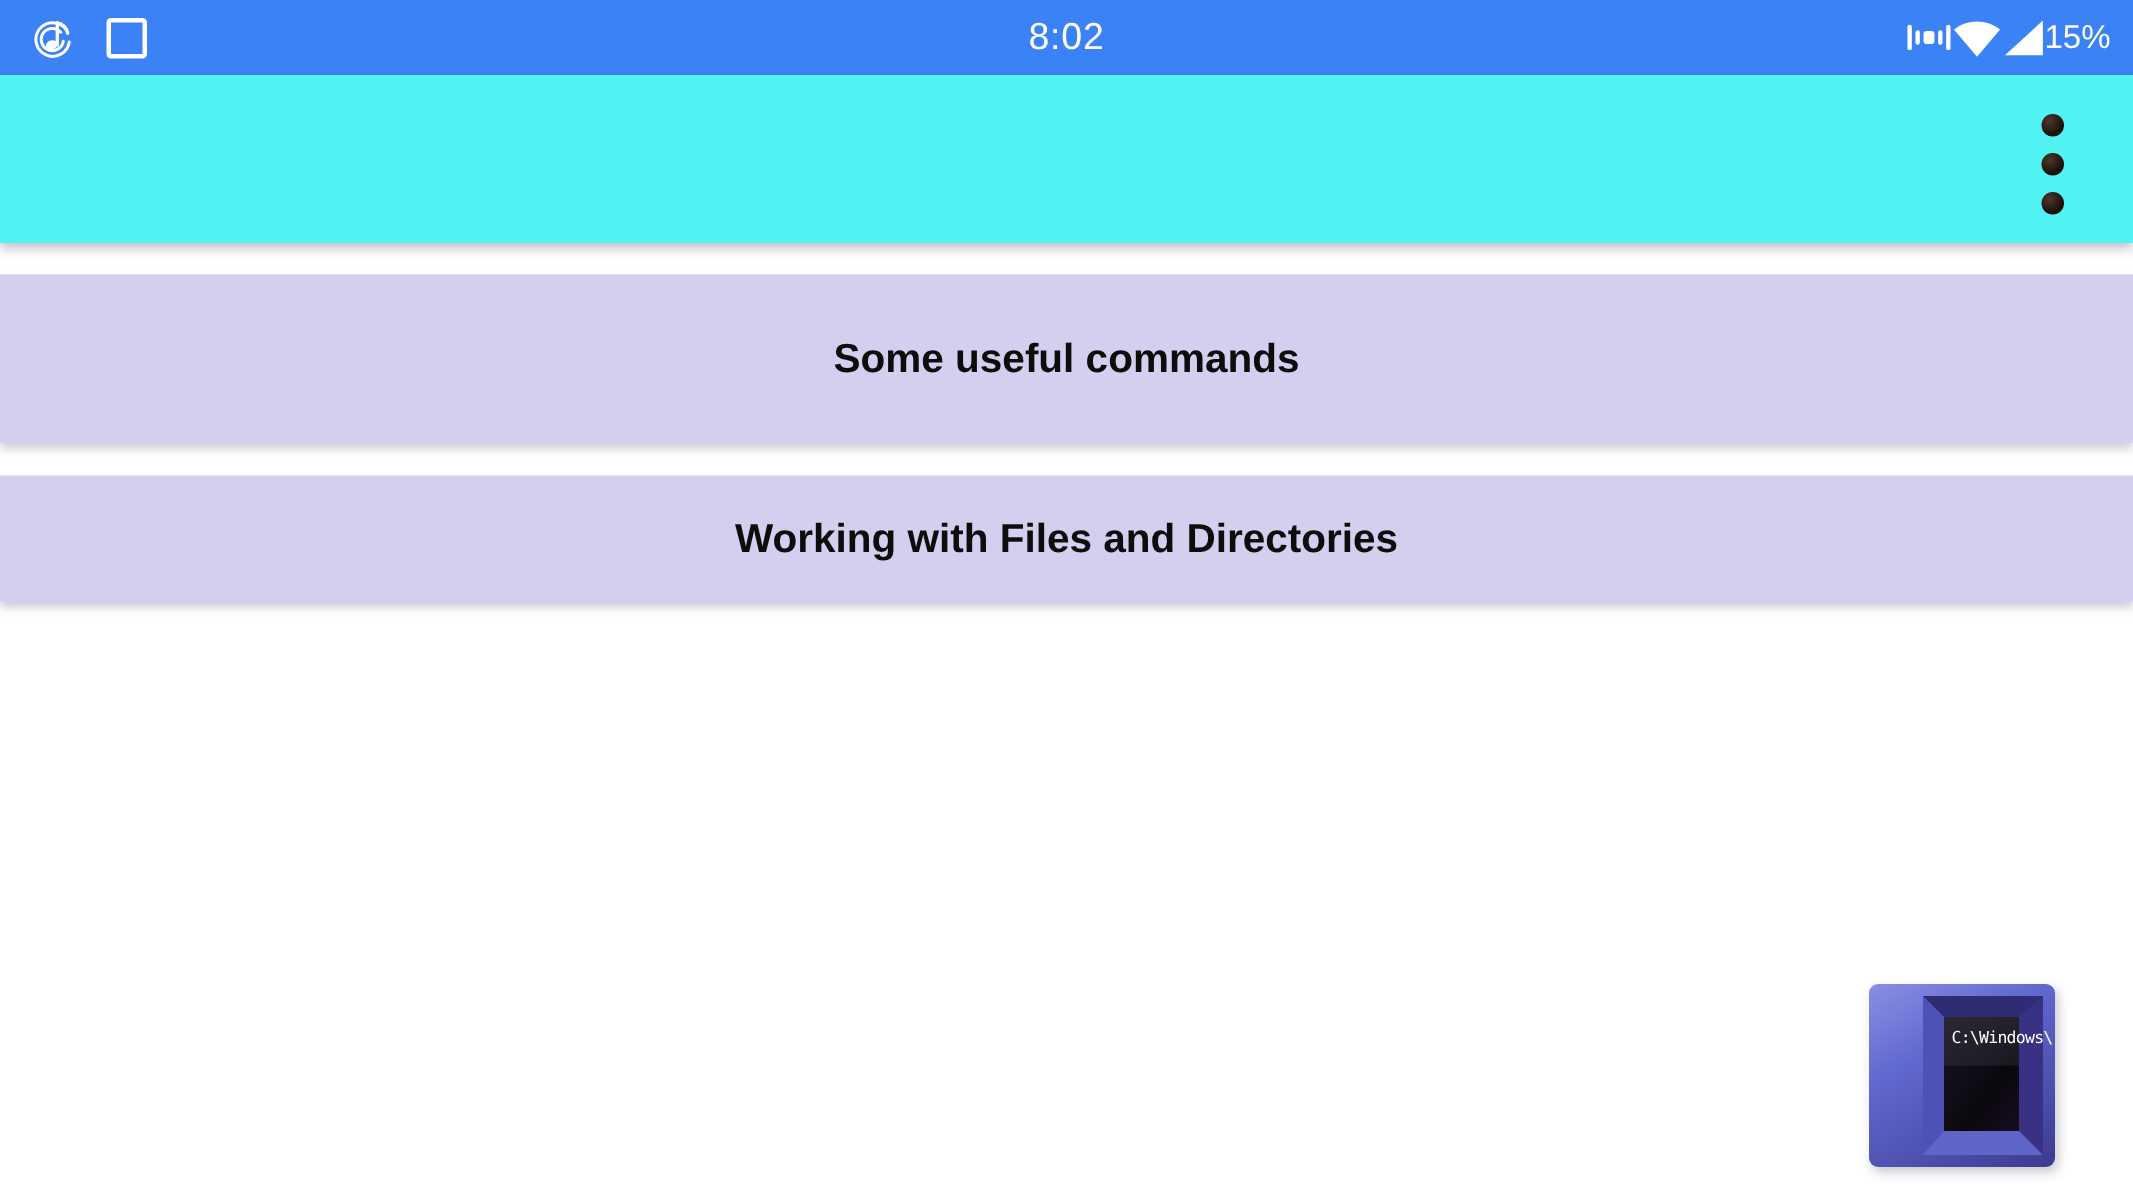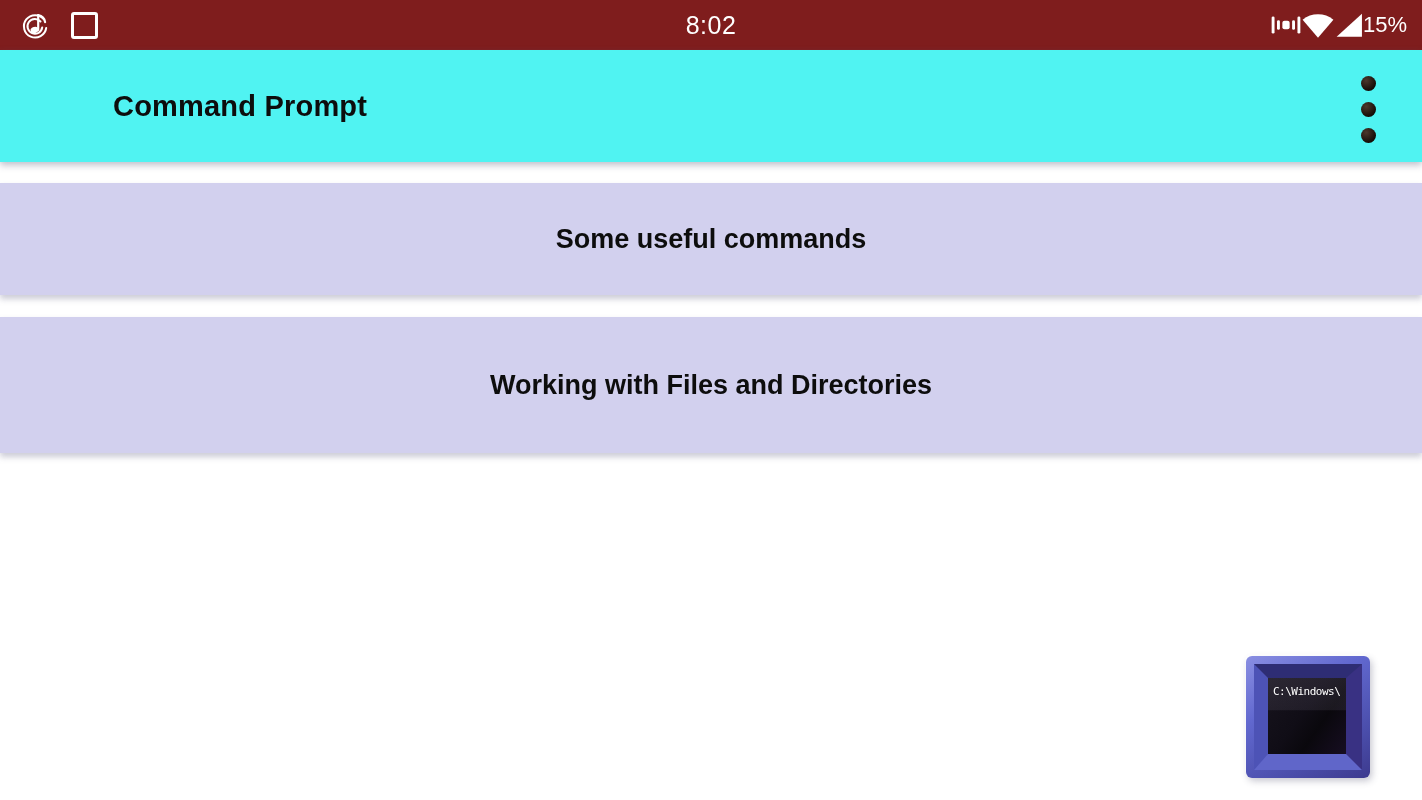--- a/index.html
+++ b/index.html
@@ -13,21 +13,21 @@
     position: relative;
     width: 1422px;
     height: 800px;
     background: #ffffff;
   }
 
   
   .status-bar {
     position: relative;
     height: 50px;
-    background: #7f1d1d;
+    background: #3b82f6;
     display: flex;
     align-items: center;
     color: #ffffff;
   }
   .sb-left {
     display: flex;
     align-items: center;
     gap: 17px;
     padding-left: 18px;
   }
@@ -98,21 +98,21 @@
   .menu-item {
     height: 112px;
     background: #d2d0ee;
     display: flex;
     align-items: center;
     justify-content: center;
     box-shadow: 0 4px 6px rgba(110, 110, 140, 0.35);
     cursor: pointer;
   }
   .menu-item:nth-child(1) { margin-top: 21px; justify-content: center; }
-  .menu-item:nth-child(2) { margin-top: 22px; height: 136px; }
+  .menu-item:nth-child(2) { margin-top: 22px; height: 84px; }
   .menu-item .menu-label {
     font-size: 27px;
     font-weight: bold;
     color: #0d0d0d;
   }
 
   
   .footer-note {
     margin-top: 112px;
     text-align: center;
@@ -131,20 +131,21 @@
     border-radius: 6px;
     background: linear-gradient(150deg, #8a8fe2 0%, #6168cf 35%, #4a4daa 75%, #3d3a8e 100%);
     box-shadow: -1px -2px 1px rgba(255,255,255,0.55), 2px 3px 7px rgba(70,70,100,0.30);
   }
   .logo-frame {
     position: absolute;
     inset: 8px;
     border-style: solid;
     border-width: 14px 16px 16px 14px;
     border-color: #2e2d74 #393183 #6066c9 #4d53b6;
+    margin-left: 28px;
   }
   .logo-screen {
     position: absolute;
     inset: 0;
     width: 100%;
     height: 100%;
     background:
       linear-gradient(to bottom, rgba(150,140,165,0.16) 0%, rgba(150,140,165,0.12) 42%, rgba(0,0,0,0) 43%),
       linear-gradient(125deg, #17141d 0%, #100d16 45%, #0a080d 65%, #170e22 100%);
   }
@@ -190,21 +191,20 @@
         <path d="M16 25 L1.5 8 A 23.5 23.5 0 0 1 30.5 8 Z" fill="#ffffff"></path>
       </svg>
       <svg width="28" height="26" viewBox="0 0 26 24">
         <path d="M1.5 23 L25 23 L25 1.5 Z" fill="#ffffff"></path>
       </svg>
       <span class="pct">15%</span>
     </div>
   </header>
 
   <div class="app-bar">
-    <h1 class="app-title">Command Prompt</h1>
     <div class="overflow-btn">
       <span class="dot"></span>
       <span class="dot"></span>
       <span class="dot"></span>
     </div>
   </div>
 
   <div class="menu">
     <div class="menu-item">
       <span class="menu-label">Some useful commands</span>

